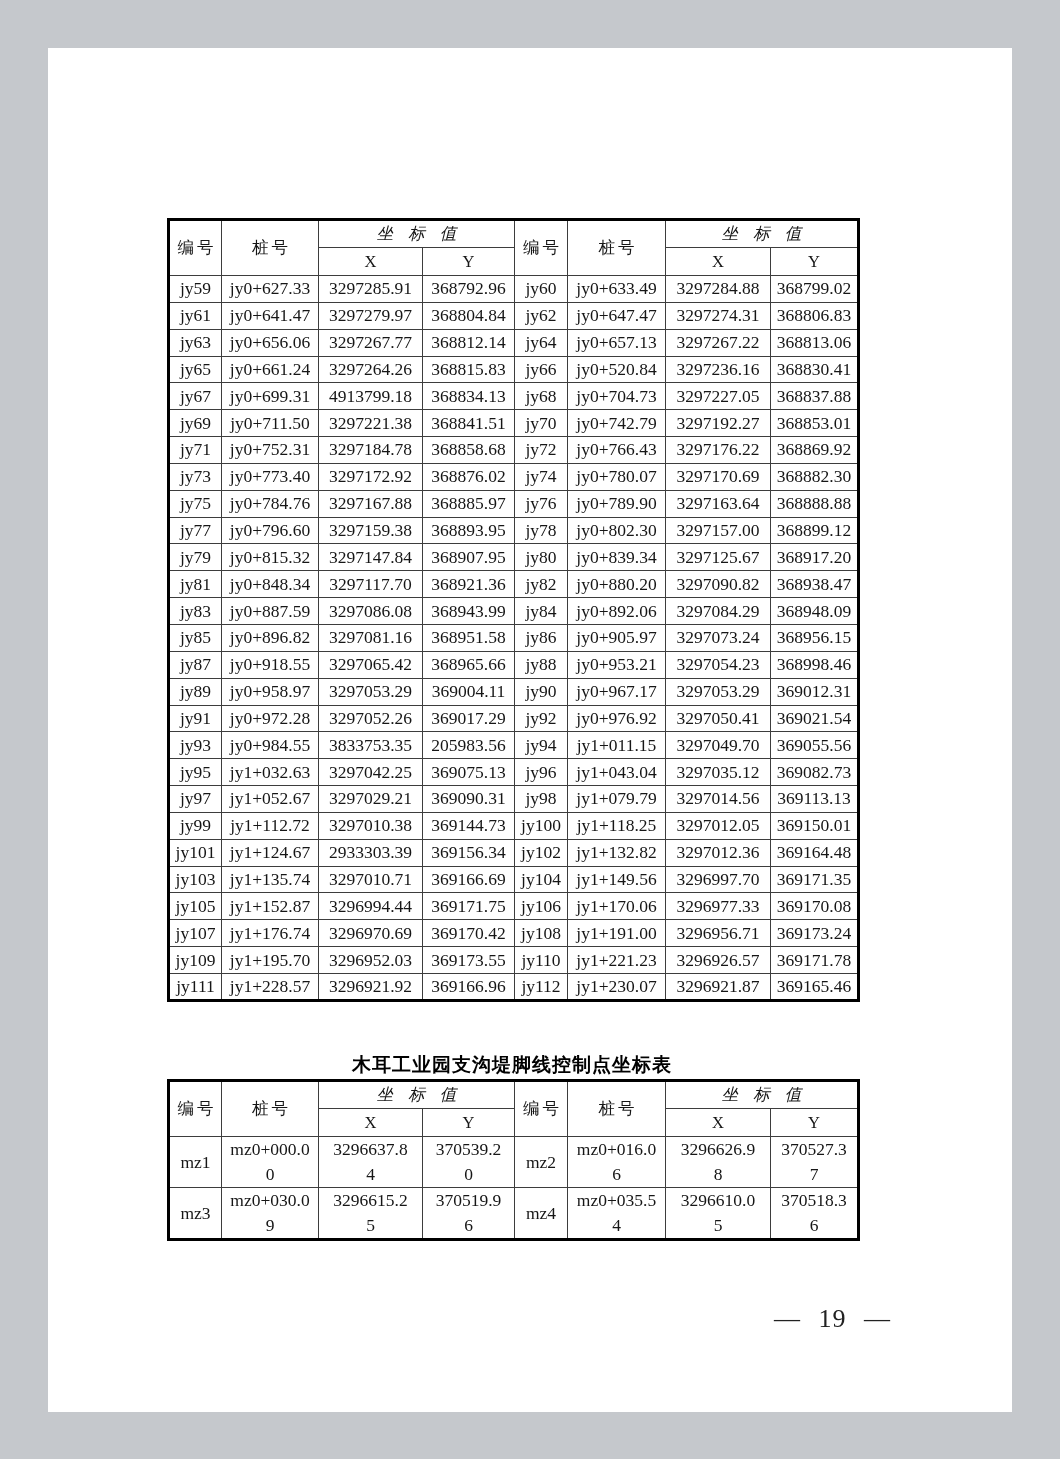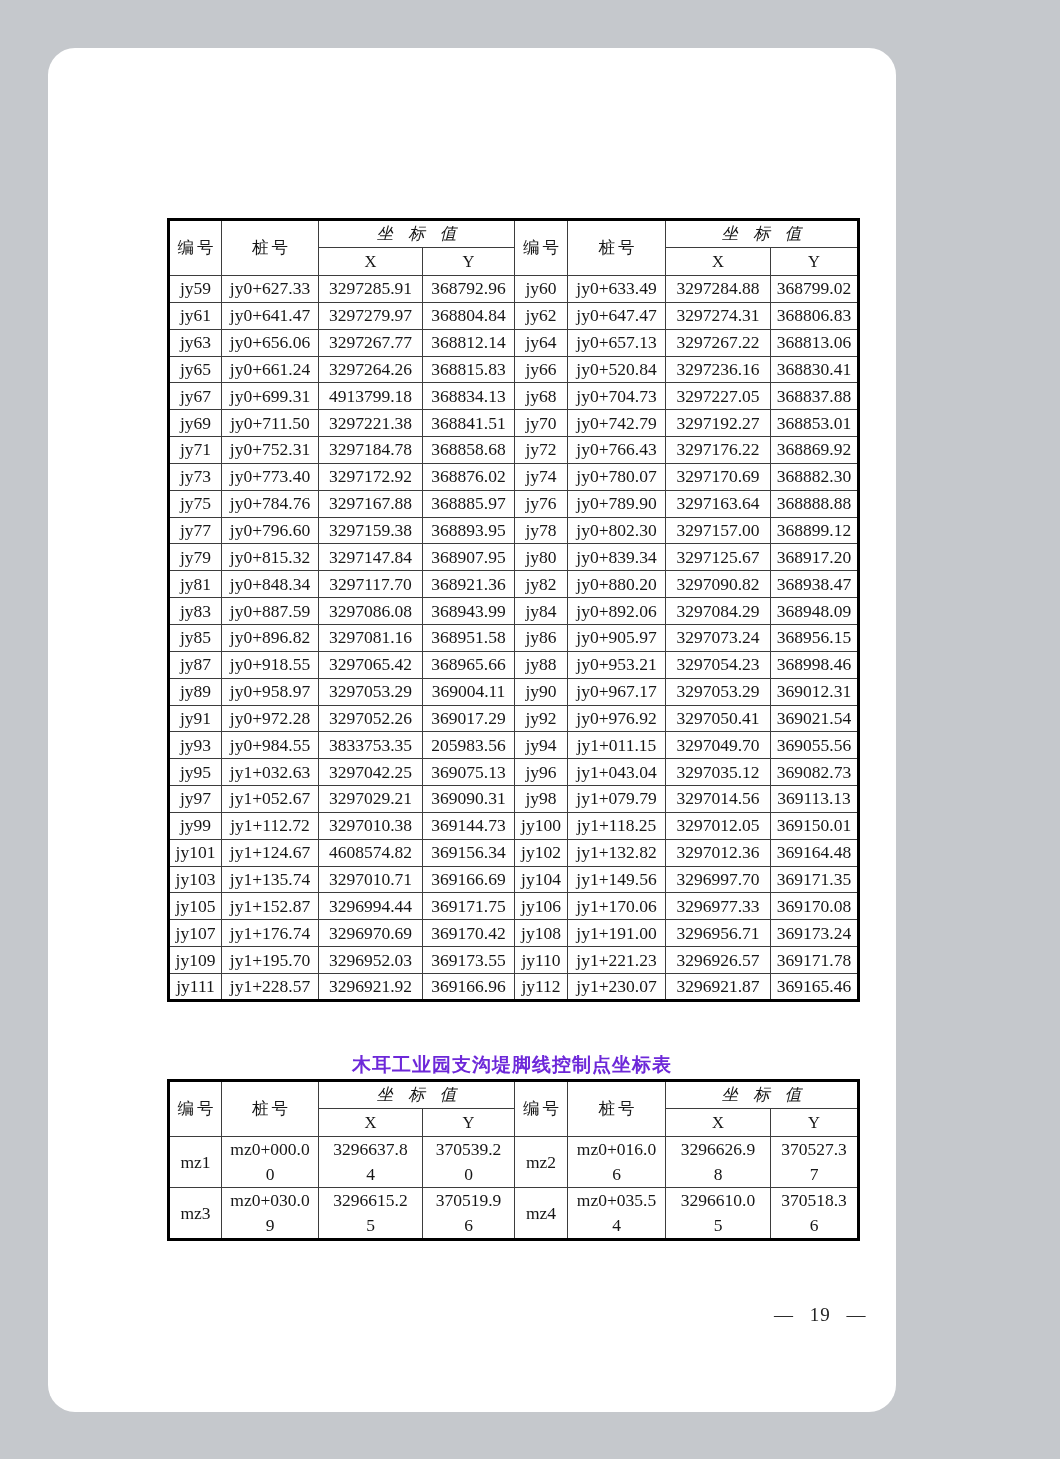--- a/index.html
+++ b/index.html
@@ -7,33 +7,32 @@
   body {
     background:#c5c8cc;
     font-family:"Liberation Serif","DejaVu Serif",serif;
     color:#111;
     position:relative;
     overflow:hidden;
   }
   .page {
     position:absolute;
     left:48px; top:48px;
-    width:848px; height:1364px;
+    width:964px; height:1364px;
     background:#ffffff;
-    border-radius:27px;
   }
   .tablewrap { position:absolute; left:119px; width:690px; }
   #t1wrap { top:170px; }
   #t2title {
     position:absolute; left:119px; top:1004px; width:690px;
     text-align:center;
     font-family:Liberation Serif, serif;
     font-weight:bold;
     font-size:19px;
-    color:#6d28d9;
+    color:#000000;
     letter-spacing:1px;
   }
   #t2wrap { top:1031px; }
   table {
     border-collapse:collapse;
     table-layout:fixed;
     width:690px;
     border:3px solid #000;
   }
   td {
@@ -46,21 +45,21 @@
     overflow:hidden;
   }
   thead td { height:28px; font-size:16.5px; }
   .coord-label { letter-spacing:15px; text-indent:15px;font-style:italic; }
   .cjk { letter-spacing:3px; text-indent:3px; }
   #t1wrap tbody td { height:26.85px; }
   #t2wrap tbody td { height:50px; line-height:25px; white-space:pre-line; }
   .pageno {
     position:absolute;
     left:726px; top:1256px;
-    font-size:19px;
+    font-size:26px;
     color:#222;
     word-spacing:10px;
     letter-spacing:1px;
   }
 </style>
 </head>
 <body>
 
 <div class="page">
 
@@ -299,21 +298,21 @@
             <td>3297010.38</td>
             <td>369144.73</td>
             <td>jy100</td>
             <td>jy1+118.25</td>
             <td>3297012.05</td>
             <td>369150.01</td>
           </tr>
           <tr>
             <td>jy101</td>
             <td>jy1+124.67</td>
-            <td>4608574.82</td>
+            <td>2933303.39</td>
             <td>369156.34</td>
             <td>jy102</td>
             <td>jy1+132.82</td>
             <td>3297012.36</td>
             <td>369164.48</td>
           </tr>
           <tr>
             <td>jy103</td>
             <td>jy1+135.74</td>
             <td>3297010.71</td>

